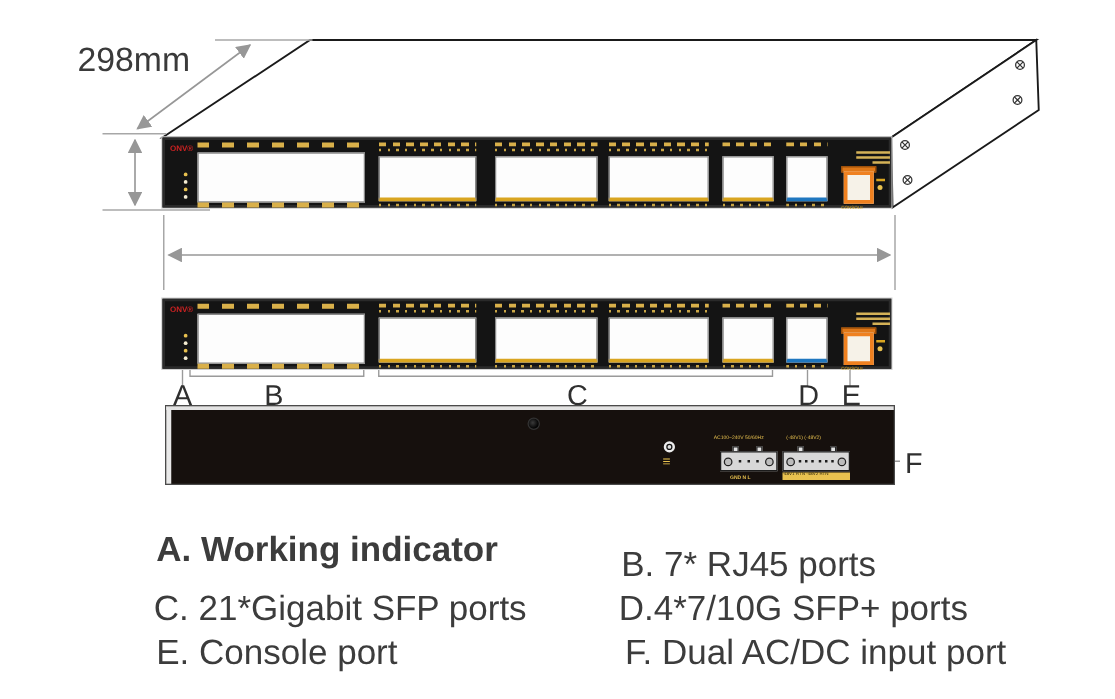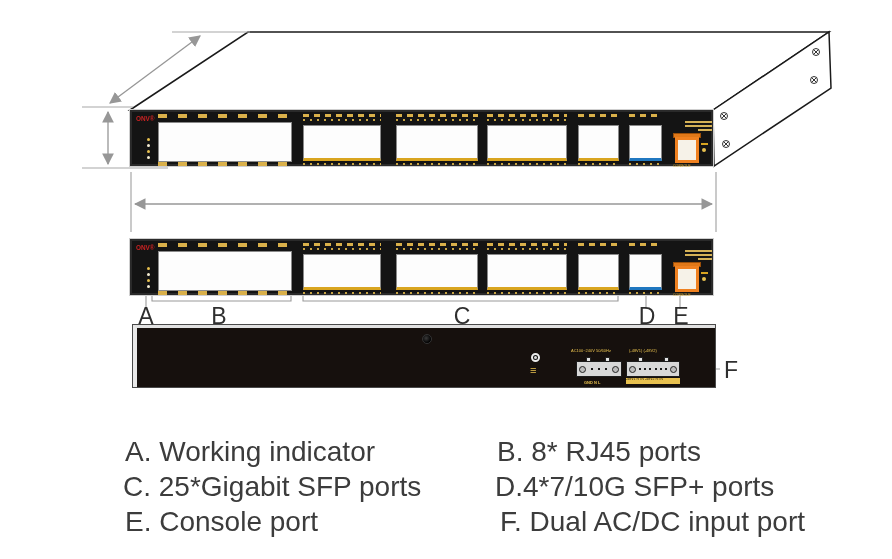--- a/index.html
+++ b/index.html
@@ -121,20 +121,21 @@
     <g stroke="#9a9a9a" stroke-width="1.1" fill="none">
       <line x1="146" y1="296" x2="146" y2="309"></line>
       <path d="M152,296 L152,301 L291,301 L291,296"></path>
       <path d="M303,296 L303,301 L618,301 L618,296"></path>
       <line x1="646" y1="296" x2="646" y2="309"></line>
       <line x1="680" y1="296" x2="680" y2="309"></line>
       <line x1="679" y1="369" x2="720" y2="369"></line>
     </g>
   </svg>
 
+  <div class="dim-label" style="left:62px; top:33px;">298mm</div>
 
   <div class="panel" style="left:130px; top:110px;">
     <div class="logo">ONV®</div>
     <div class="leds">
         <i></i>
         <i></i>
         <i></i>
         <i></i>
       </div>
 
@@ -261,19 +262,19 @@
         <u></u>
         <b></b>
     </div>
     <div class="dc-strip" style="left:489px; width:54px;">
       <span>-48V1 RTN  -48V2 RTN</span>
     </div>
   </div>
 
   <div class="callout" style="left:731px; top:357px;">F</div>
 
-  <div class="legend-item" style="left:125px; top:436px;">A. Working indicator</div>
-  <div class="legend-item" style="left:497px; top:436px;">B. 8* RJ45 ports</div>
-  <div class="legend-item" style="left:123px; top:471px;">C. 25*Gigabit SFP ports</div>
+  <div class="legend-item" style="left:125px; top:424px;font-weight:bold;">A. Working indicator</div>
+  <div class="legend-item" style="left:497px; top:436px;">B. 7* RJ45 ports</div>
+  <div class="legend-item" style="left:123px; top:471px;">C. 21*Gigabit SFP ports</div>
   <div class="legend-item" style="left:495px; top:471px;">D.4*7/10G SFP+ ports</div>
   <div class="legend-item" style="left:500px; top:506px;">F. Dual AC/DC  input port</div>
   <div class="legend-item" style="left:125px; top:506px;">E. Console port</div>
 </div>
 
 </body></html>

